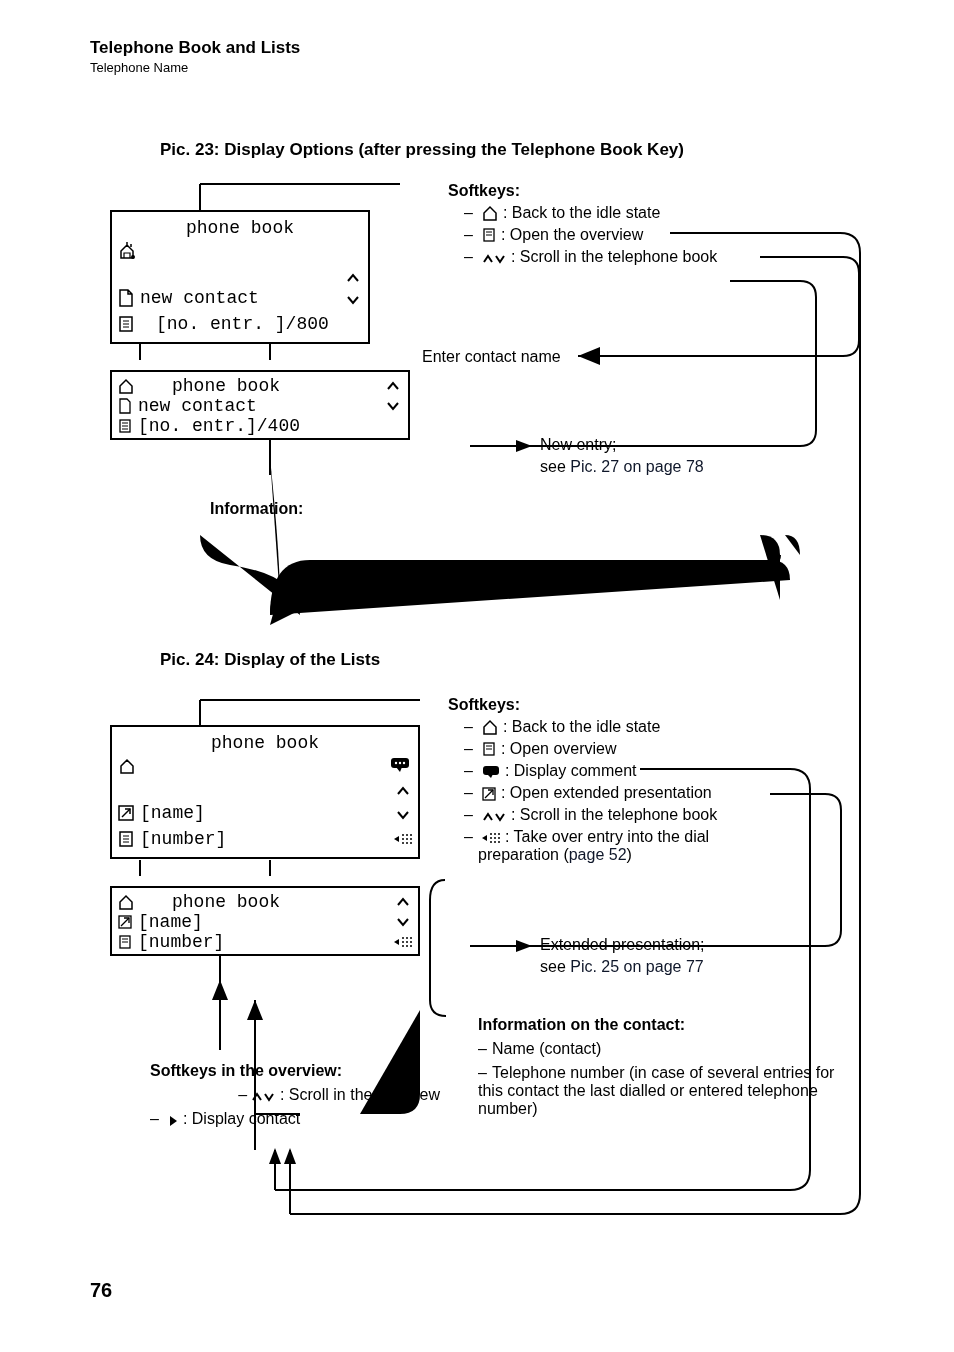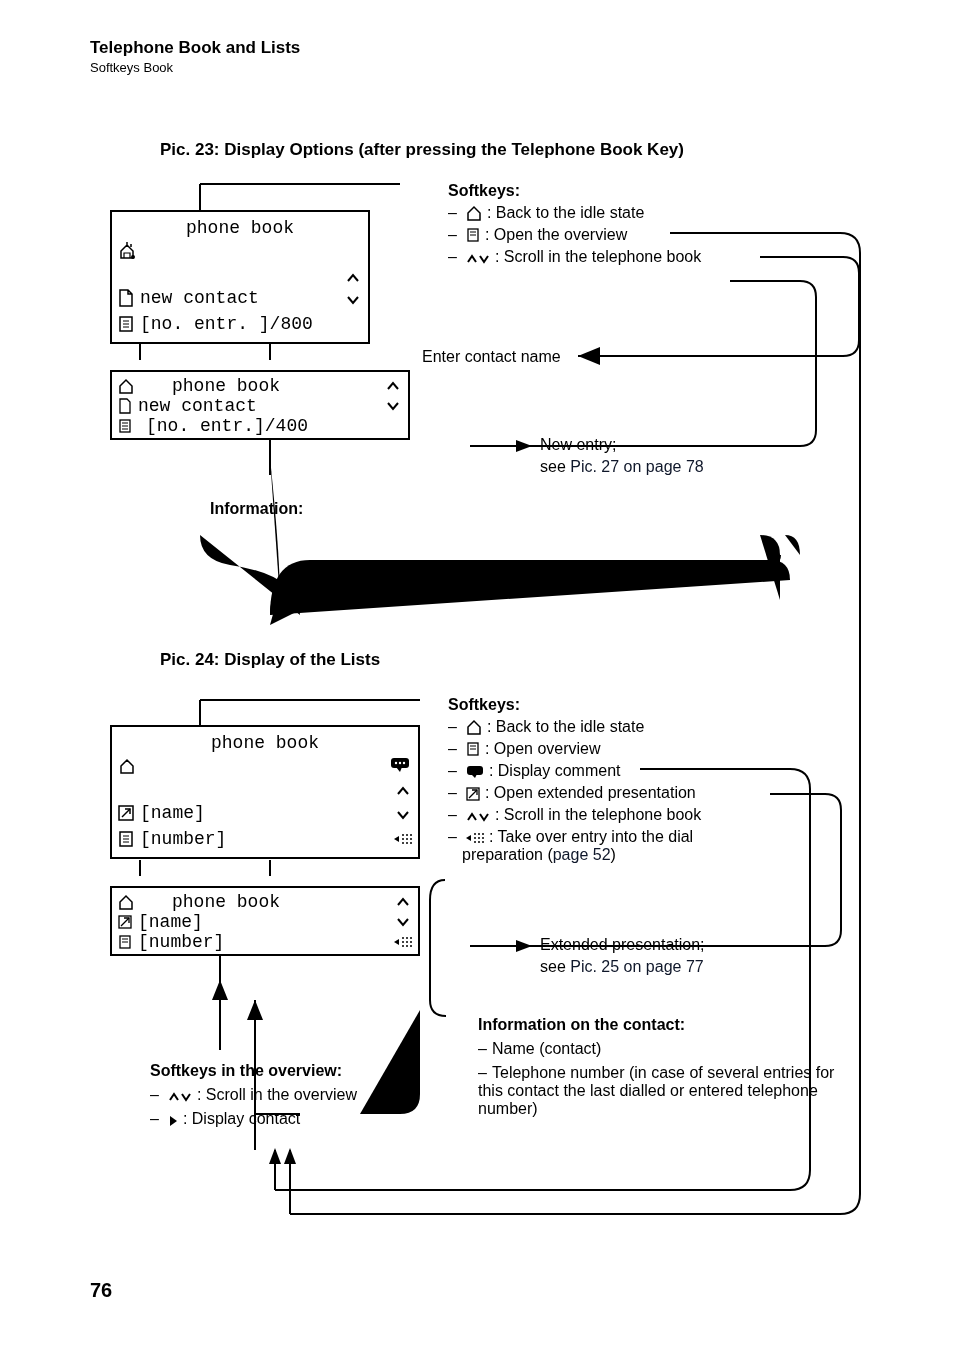--- a/index.html
+++ b/index.html
@@ -54,31 +54,31 @@
   .page-number {
     position: absolute;
     left: 90px;
     bottom: 50px;
     font-weight: bold;
     font-size: 20px;
   }
   
   .abs { position: absolute; }
   .dash { display: inline-block; width: 14px; }
-  ul.softkey-list { list-style: none; padding: 0; margin: 0; }
+  ul.softkey-list { list-style: none; padding: 0; margin: 16px; }
   ul.softkey-list li { margin-bottom: 4px; }
   svg.icon { vertical-align: -3px; }
 </style>
 </head>
 <body>
 
 <div class="page">
 
   <div class="header-line1">Telephone Book and Lists</div>
-  <div class="header-line2">Softkeys Book</div>
+  <div class="header-line2">Telephone Name</div>
 
   <div class="caption abs" style="left:160px; top:140px;">Pic. 23: Display Options (after pressing the Telephone Book Key)</div>
 
   <svg class="svg-stage" width="954" height="1352">
     <defs>
       <marker id="arrow" markerWidth="10" markerHeight="10" refX="7" refY="3" orient="auto" markerUnits="strokeWidth">
         <path d="M0,0 L8,3 L0,6 Z" fill="#000"></path>
       </marker>
     </defs>
 
@@ -182,21 +182,21 @@
         </svg>
     </div>
 
     <div style="position:absolute; left:6px; top:76px; display:flex; align-items:center; gap:6px;">
       <svg class="icon" width="16" height="18">
           <path d="M2 1 L10 1 L14 5 L14 17 L2 17 Z M10 1 L10 5 L14 5" stroke="#000" fill="none" stroke-width="1.5"></path>
         </svg>
       <span>new contact</span>
     </div>
 
-    <div style="position:absolute; left:6px; top:102px; display:flex; align-items:center; gap:6px;">
+    <div style="position:absolute; left:6px; top:102px; display:flex; align-items:center; gap:22px;">
       <svg class="icon" width="16" height="18">
           <rect x="2" y="2" width="12" height="14" stroke="#000" fill="none" stroke-width="1.5"></rect>
           <line x1="5" y1="6" x2="11" y2="6" stroke="#000"></line>
           <line x1="5" y1="9" x2="11" y2="9" stroke="#000"></line>
           <line x1="5" y1="12" x2="11" y2="12" stroke="#000"></line>
         </svg>
       <span>[no. entr. ]/800</span>
     </div>
   </div>
 
@@ -216,21 +216,21 @@
       <svg width="14" height="10">
           <polyline points="2,2 7,8 12,2" stroke="#000" stroke-width="2" fill="none"></polyline>
         </svg>
     </div>
     <div style="position:absolute; left:6px; top:24px; display:flex; align-items:center; gap:6px;">
       <svg class="icon" width="14" height="16">
           <path d="M2 1 L9 1 L12 4 L12 15 L2 15 Z" stroke="#000" fill="none" stroke-width="1.3"></path>
         </svg>
       <span>new contact</span>
     </div>
-    <div style="position:absolute; left:6px; top:44px; display:flex; align-items:center; gap:14px;">
+    <div style="position:absolute; left:6px; top:44px; display:flex; align-items:center; gap:6px;">
       <svg class="icon" width="14" height="16">
           <rect x="2" y="2" width="10" height="12" stroke="#000" fill="none" stroke-width="1.3"></rect>
           <line x1="4" y1="5" x2="10" y2="5" stroke="#000"></line>
           <line x1="4" y1="8" x2="10" y2="8" stroke="#000"></line>
           <line x1="4" y1="11" x2="10" y2="11" stroke="#000"></line>
         </svg>
       <span>[no. entr.]/400</span>
     </div>
   </div>
 
@@ -450,21 +450,21 @@
   </div>
 
   <div class="abs body-text" style="left:478px; top:1016px; width:380px;">
     <div style="font-weight:bold;">Information on the contact:</div>
     <div style="margin-top:6px;"><span class="dash">–</span><span>Name (contact)</span></div>
     <div style="margin-top:6px;"><span class="dash">–</span><span>Telephone number (in case of several entries for this contact the last dialled or entered telephone number)</span></div>
   </div>
 
   <div class="abs body-text" style="left:150px; top:1054px; width:290px;margin-top:8px;">
     <div style="font-weight:bold;">Softkeys in the overview:</div>
-    <div style="margin-top:6px;"><span class="dash">–</span>
+    <div style="margin-top:6px;text-align:right;"><span class="dash">–</span>
       <svg class="icon" width="24" height="12">
           <polyline points="2,9 6,3 10,9" stroke="#000" stroke-width="2" fill="none"></polyline>
           <polyline points="14,3 18,9 22,3" stroke="#000" stroke-width="2" fill="none"></polyline>
         </svg>
       <span>: Scroll in the overview</span>
     </div>
     <div style="margin-top:6px;"><span class="dash">–</span>
       <svg class="icon" width="10" height="12">
           <polygon points="2,1 9,6 2,11" fill="#000"></polygon>
         </svg>

